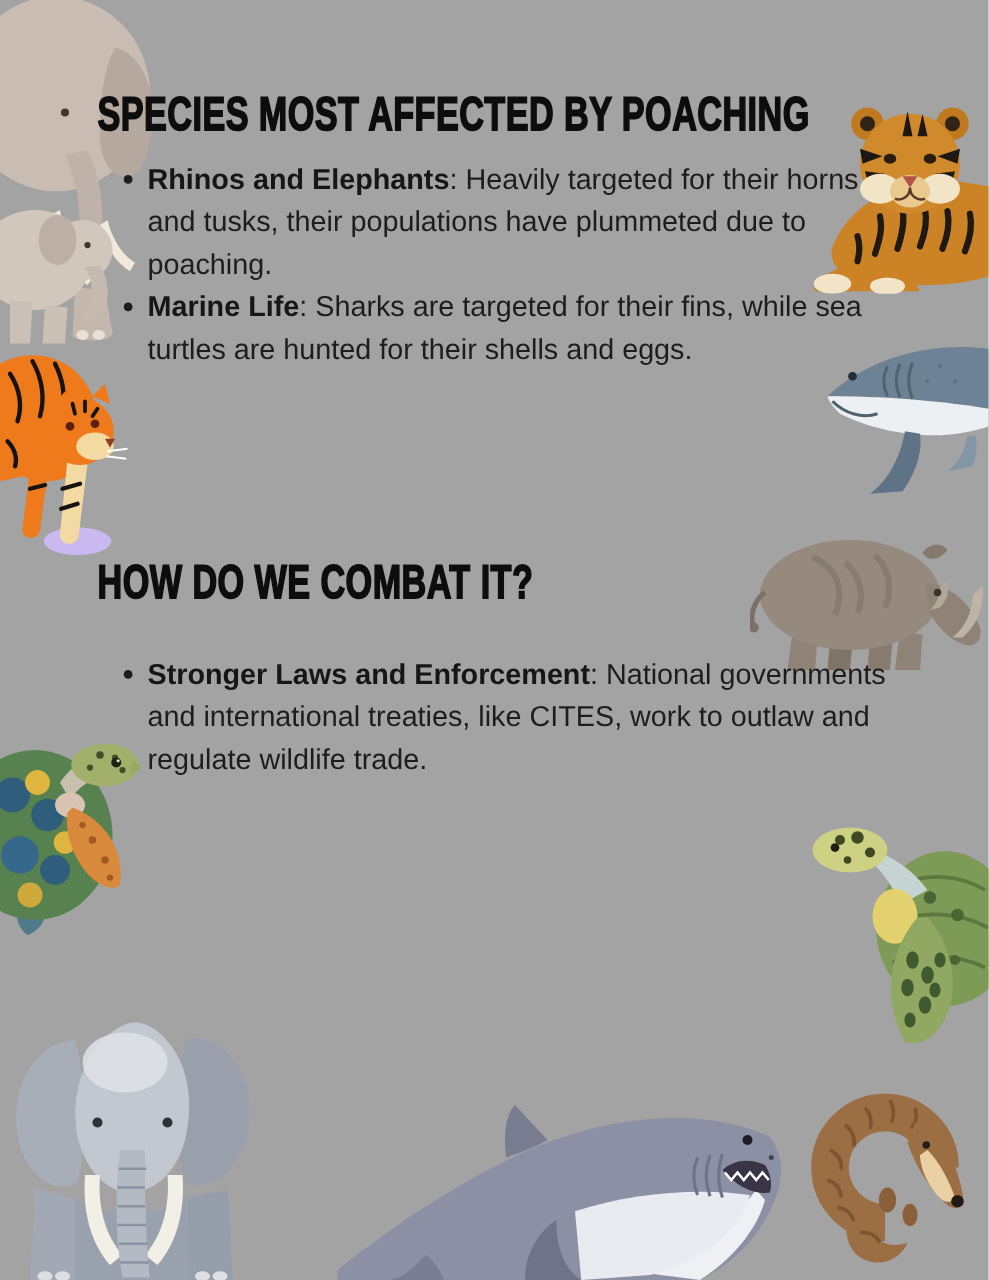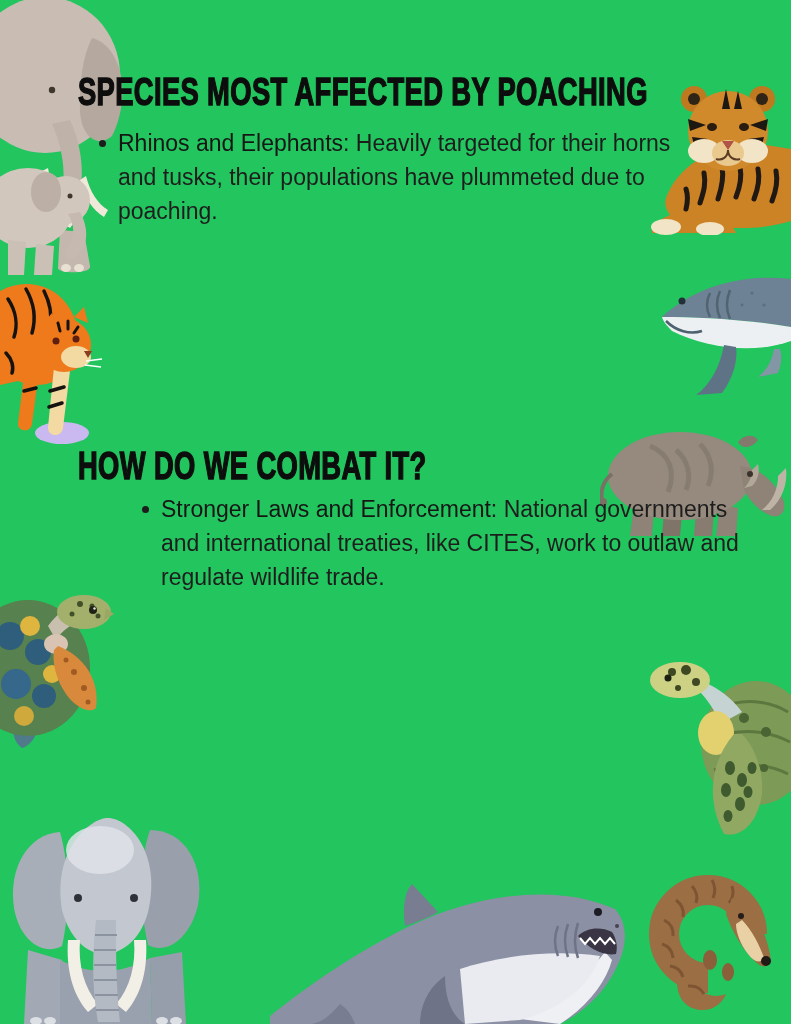--- a/index.html
+++ b/index.html
@@ -1,42 +1,42 @@
 <!DOCTYPE html>
 <html><head>
 <meta charset="utf-8">
 <style>
   html,body { margin:0; padding:0; background:#ffffff; }
   .page {
-    position:relative; width:791px; height:1024px; background:#22c55e;
+    position:relative; width:791px; height:1024px; background:#a3a3a3;
     overflow:hidden; font-family:"Liberation Sans", sans-serif;
   }
   .illus { position:absolute; z-index:1; }
   .heading {
     position:absolute; z-index:3; margin:0; white-space:nowrap;
     font-family:"Liberation Sans", sans-serif; font-weight:700;
     font-size:38px; line-height:40px; color:#0d0d0d;
     letter-spacing:0.5px;
     transform:scaleX(.72); transform-origin:left center;
     -webkit-text-stroke:1.4px #0d0d0d;
   }
   #heading-species { left:78px; top:72px; }
   #heading-combat  { left:78px; top:446px; }
   ul.bullets {
     position:absolute; z-index:3; margin:0; padding:0; list-style:none;
     width:592px; font-size:23px; line-height:34px; color:#1d1d1d;
   }
   #species-list { left:118px; top:126px; }
-  #combat-list  { left:118px; top:492px;margin-left:43px; }
+  #combat-list  { left:118px; top:522px; }
   ul.bullets li { position:relative; }
   ul.bullets li::before {
     content:""; position:absolute; left:-19px; top:13.5px;
     width:7px; height:7px; border-radius:50%; background:#1d1d1d;
   }
-  .term { font-weight:400; color:#161616; }
+  .term { font-weight:700; color:#161616; }
 </style>
 </head>
 <body>
 
 <div class="page">
 
   <svg class="illus" style="left:0;top:0" width="133" height="275" viewBox="0 0 133 275">
     <ellipse cx="45" cy="75" rx="75" ry="78" fill="#c8bcb3"></ellipse>
     <path d="M92 38 C122 46 132 96 112 136 C98 148 82 138 80 112 C79 86 82 58 92 38 Z" fill="#b5a89e"></path>
     <path d="M70 120 C84 150 86 185 74 218 C70 232 54 230 58 214 C68 182 64 150 52 124 Z" fill="#beb2a9"></path>
@@ -281,20 +281,21 @@
     <path d="M84 36 C104 42 116 64 122 92 C124 102 118 108 110 102 C96 90 84 70 78 52 Z" fill="#9b6e44"></path>
     <path d="M94 58 C104 68 112 84 116 96 C112 102 106 100 100 92 C92 82 88 70 88 62 Z" fill="#ead1a5"></path>
     <circle cx="118" cy="99" r="5" fill="#221b15"></circle>
     <circle cx="93" cy="54" r="3" fill="#241d18"></circle>
   </svg>
 
   <h1 class="heading" id="heading-species">SPECIES MOST AFFECTED BY POACHING</h1>
 
   <ul class="bullets" id="species-list">
     <li><span class="term">Rhinos and Elephants</span><span>: Heavily targeted for their horns and tusks, their populations have plummeted due to poaching.</span></li>
+    <li><span class="term">Marine Life</span><span>: Sharks are targeted for their fins, while sea turtles are hunted for their shells and eggs.</span></li>
   </ul>
 
   <h2 class="heading" id="heading-combat">HOW DO WE COMBAT IT?</h2>
 
   <ul class="bullets" id="combat-list">
     <li><span class="term">Stronger Laws and Enforcement</span><span>: National governments and international treaties, like CITES, work to outlaw and regulate wildlife trade.</span></li>
   </ul>
 
 </div>
 

